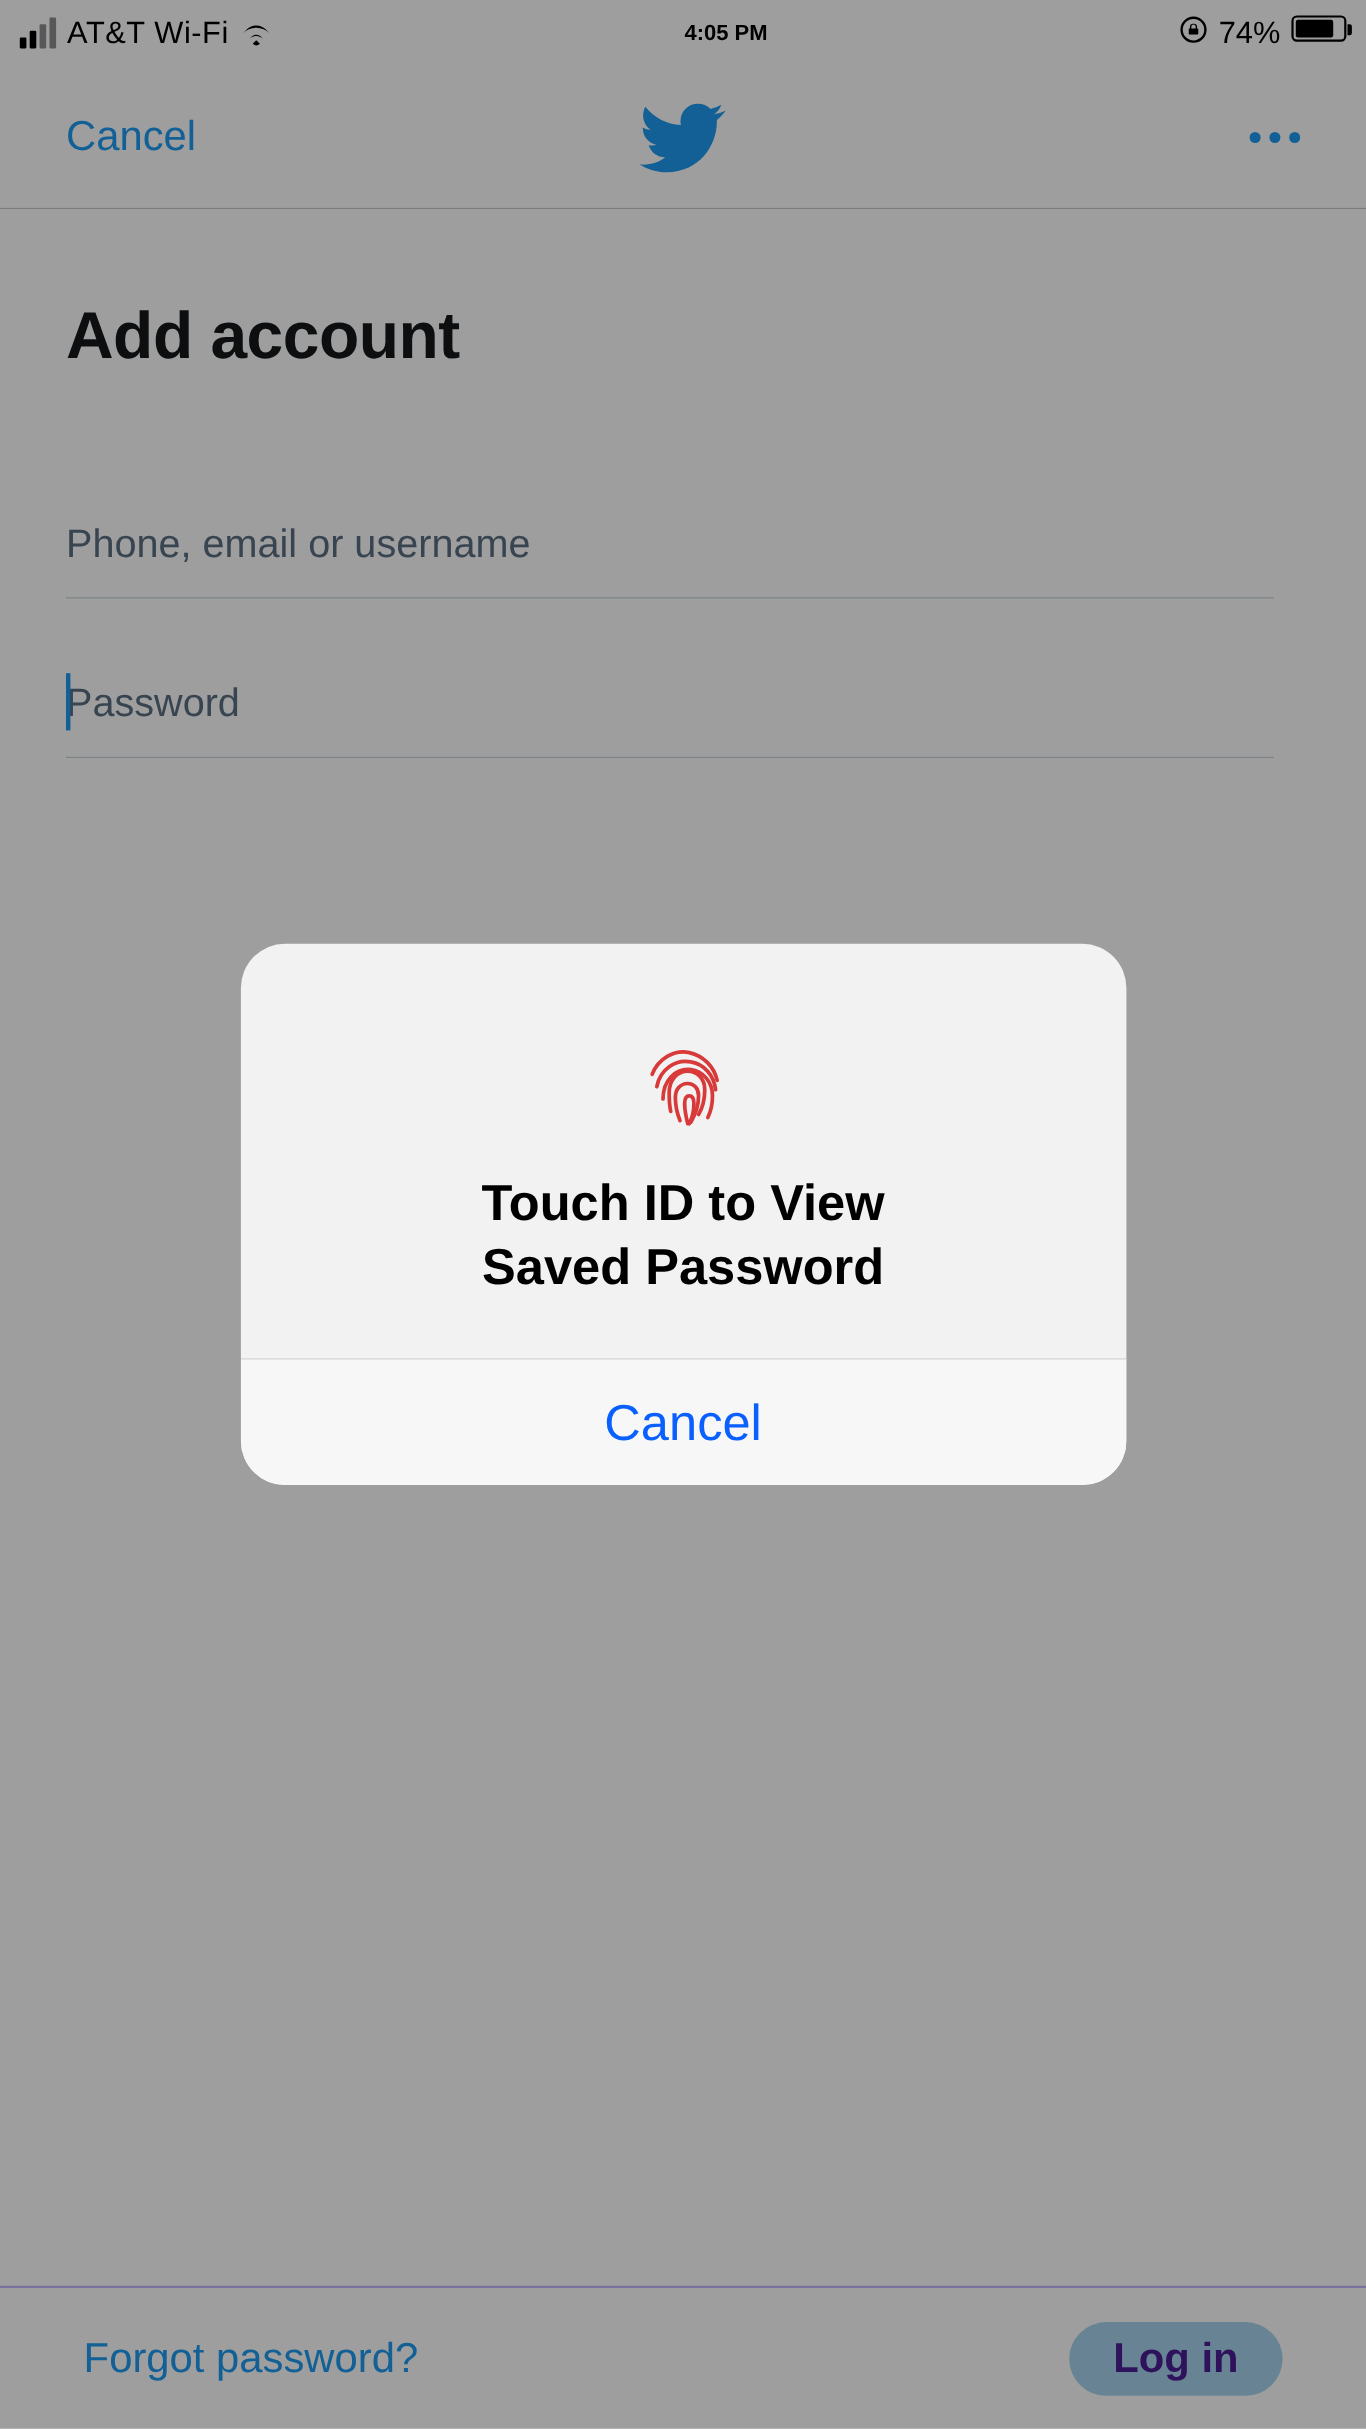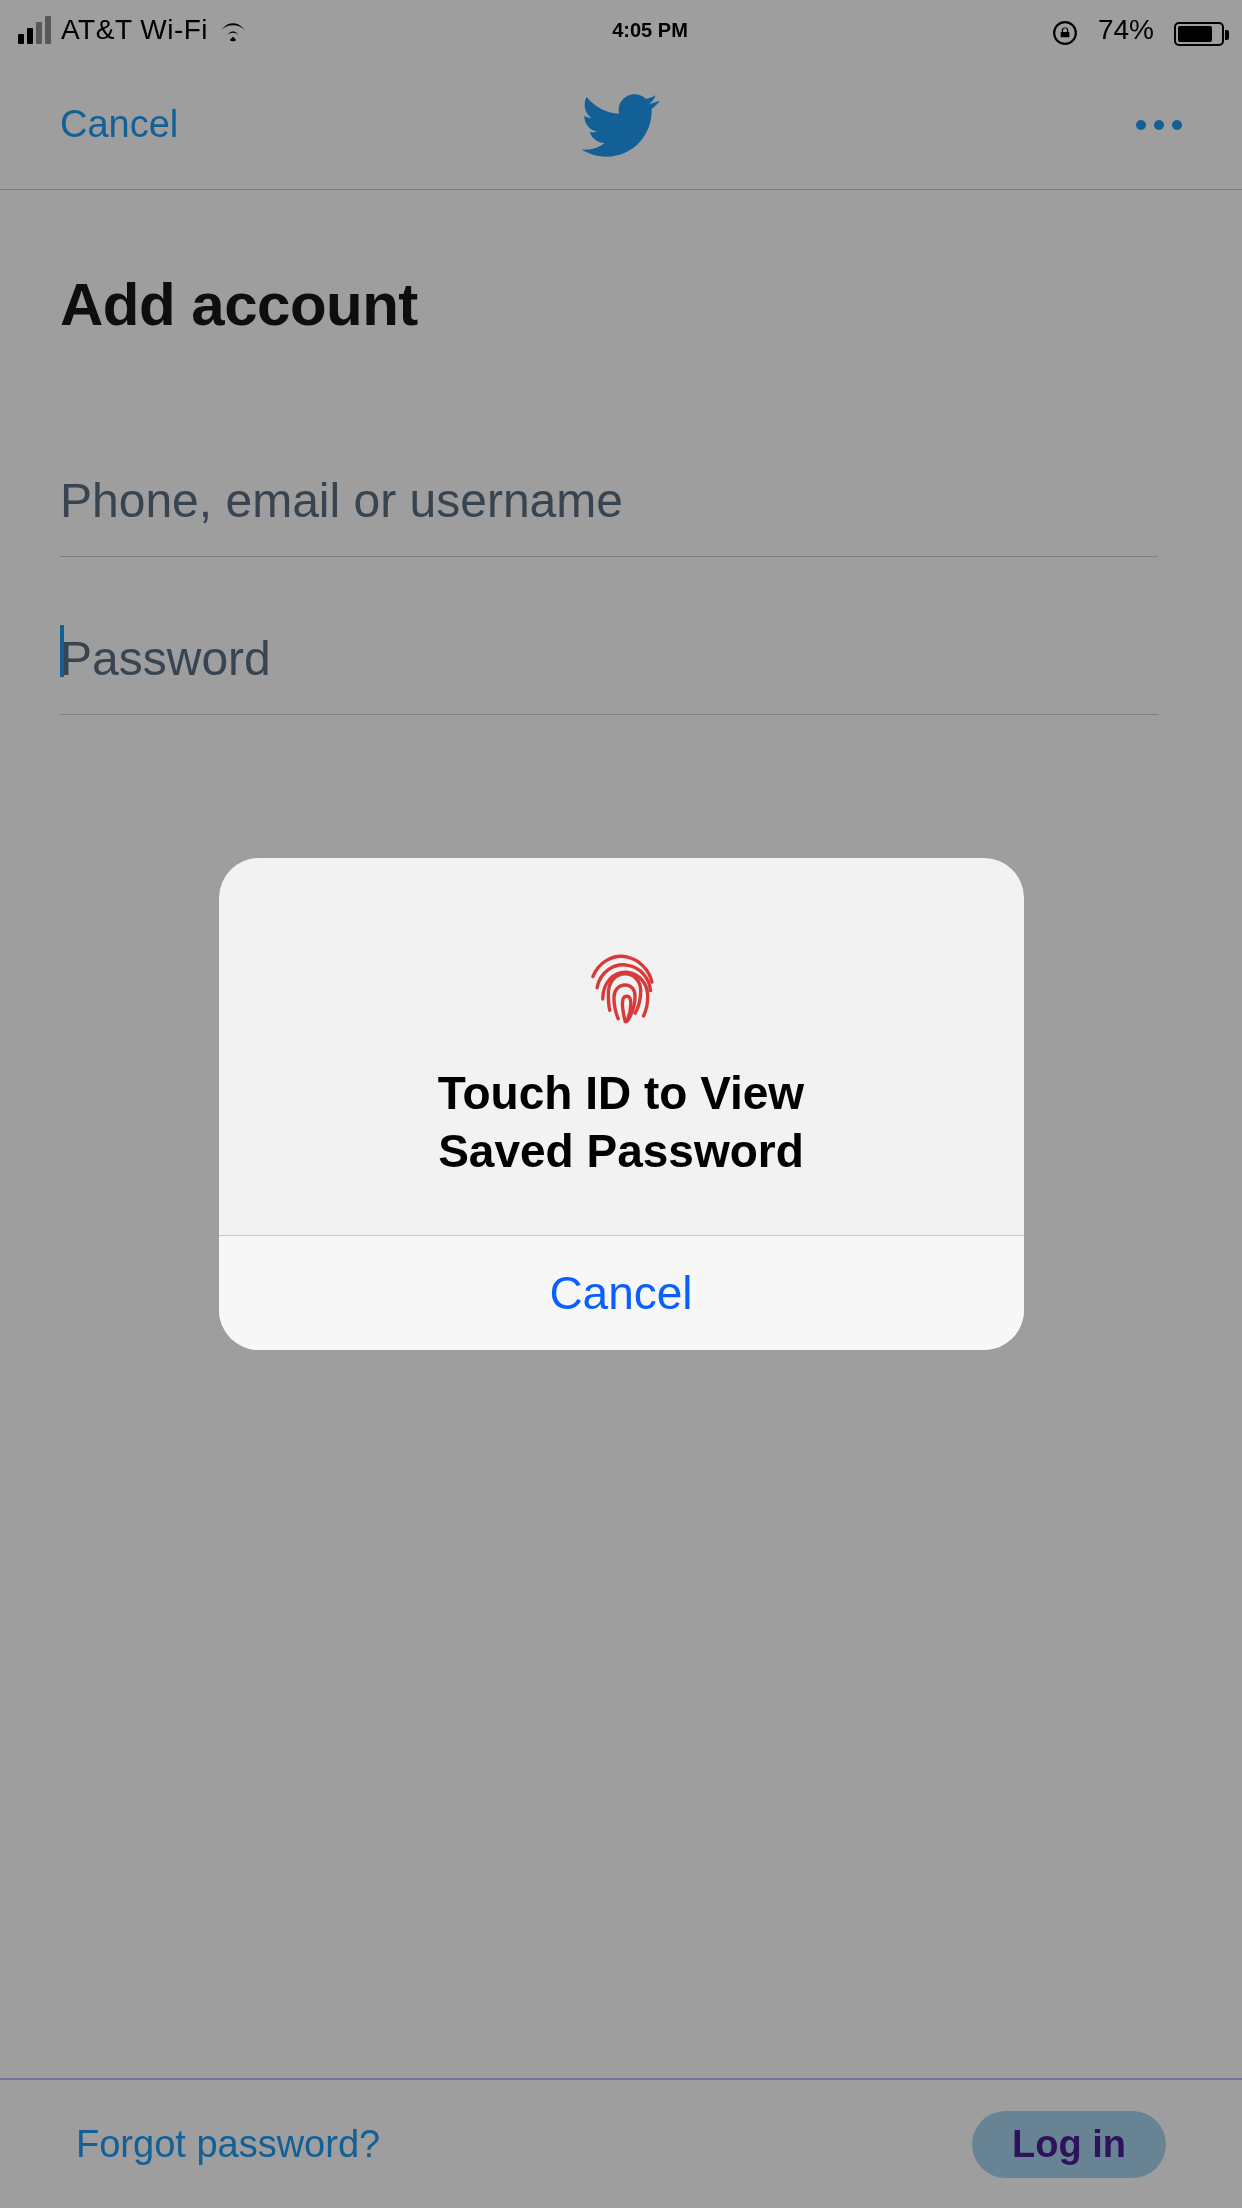--- a/index.html
+++ b/index.html
@@ -13,21 +13,21 @@
     .status-bar {
       height: 60px;
       display: flex;
       align-items: center;
       padding: 0 18px;
       font-size: 30px;
       color: #000;
       justify-content: space-between;
     }
     .status-left { display: flex; align-items: center; gap: 10px; }
-    .status-right { display: flex; align-items: flex-end; gap: 20px; }
+    .status-right { display: flex; align-items: flex-start; gap: 10px; }
     .signal { display: flex; align-items: flex-end; gap: 3px; }
     .signal .bar { width: 6px; background: #000; border-radius: 1px; }
     .signal .b1 { height: 10px; }
     .signal .b2 { height: 16px; }
     .signal .b3 { height: 22px; background: #8e8e92; }
     .signal .b4 { height: 28px; background: #8e8e92; }
     .carrier { font-size: 28px; letter-spacing: 0.5px; }
     .wifi-icon svg { width: 30px; height: 24px; display: block; }
     .clock { font-size: 20px; font-weight: 600; }
     .lock-rot svg { width: 26px; height: 26px; display: block; }
@@ -50,21 +50,21 @@
     .twitter-logo { position: absolute; left: 50%; top: 50%; transform: translate(-50%, -50%); }
     .twitter-logo svg { width: 80px; height: 80px; fill: #1d9bf0; display: block; }
     .more-dots { display: flex; gap: 8px; }
     .more-dots span { width: 10px; height: 10px; border-radius: 50%; background: #1d9bf0; }
 
     
     .content { padding: 80px 84px 0 60px; }
     .page-title { font-size: 60px; font-weight: 800; color: #14171a; letter-spacing: -0.5px; }
     .inputs { margin-top: 110px; }
     .input-row { border-bottom: 1px solid #c4cfd6; padding: 24px 0 28px 0; position: relative; }
-    .input { width: 100%; border: none; outline: none; font-size: 48px; color: #14171a; background: transparent; }
+    .input { width: 100%; border: none; outline: none; font-size: 36px; color: #14171a; background: transparent; }
     .input::placeholder { color: #5b7083; }
     .cursor { position: absolute; left: 0; top: 18px; width: 4px; height: 52px; background: #1d9bf0; }
     .input-row.second { margin-top: 50px; }
 
     
     .footer {
       position: absolute; left: 0; right: 0; bottom: 0;
       height: 130px; border-top: 2px solid #c4b5fd;
       display: flex; align-items: center; justify-content: space-between;
       padding: 0 76px;

